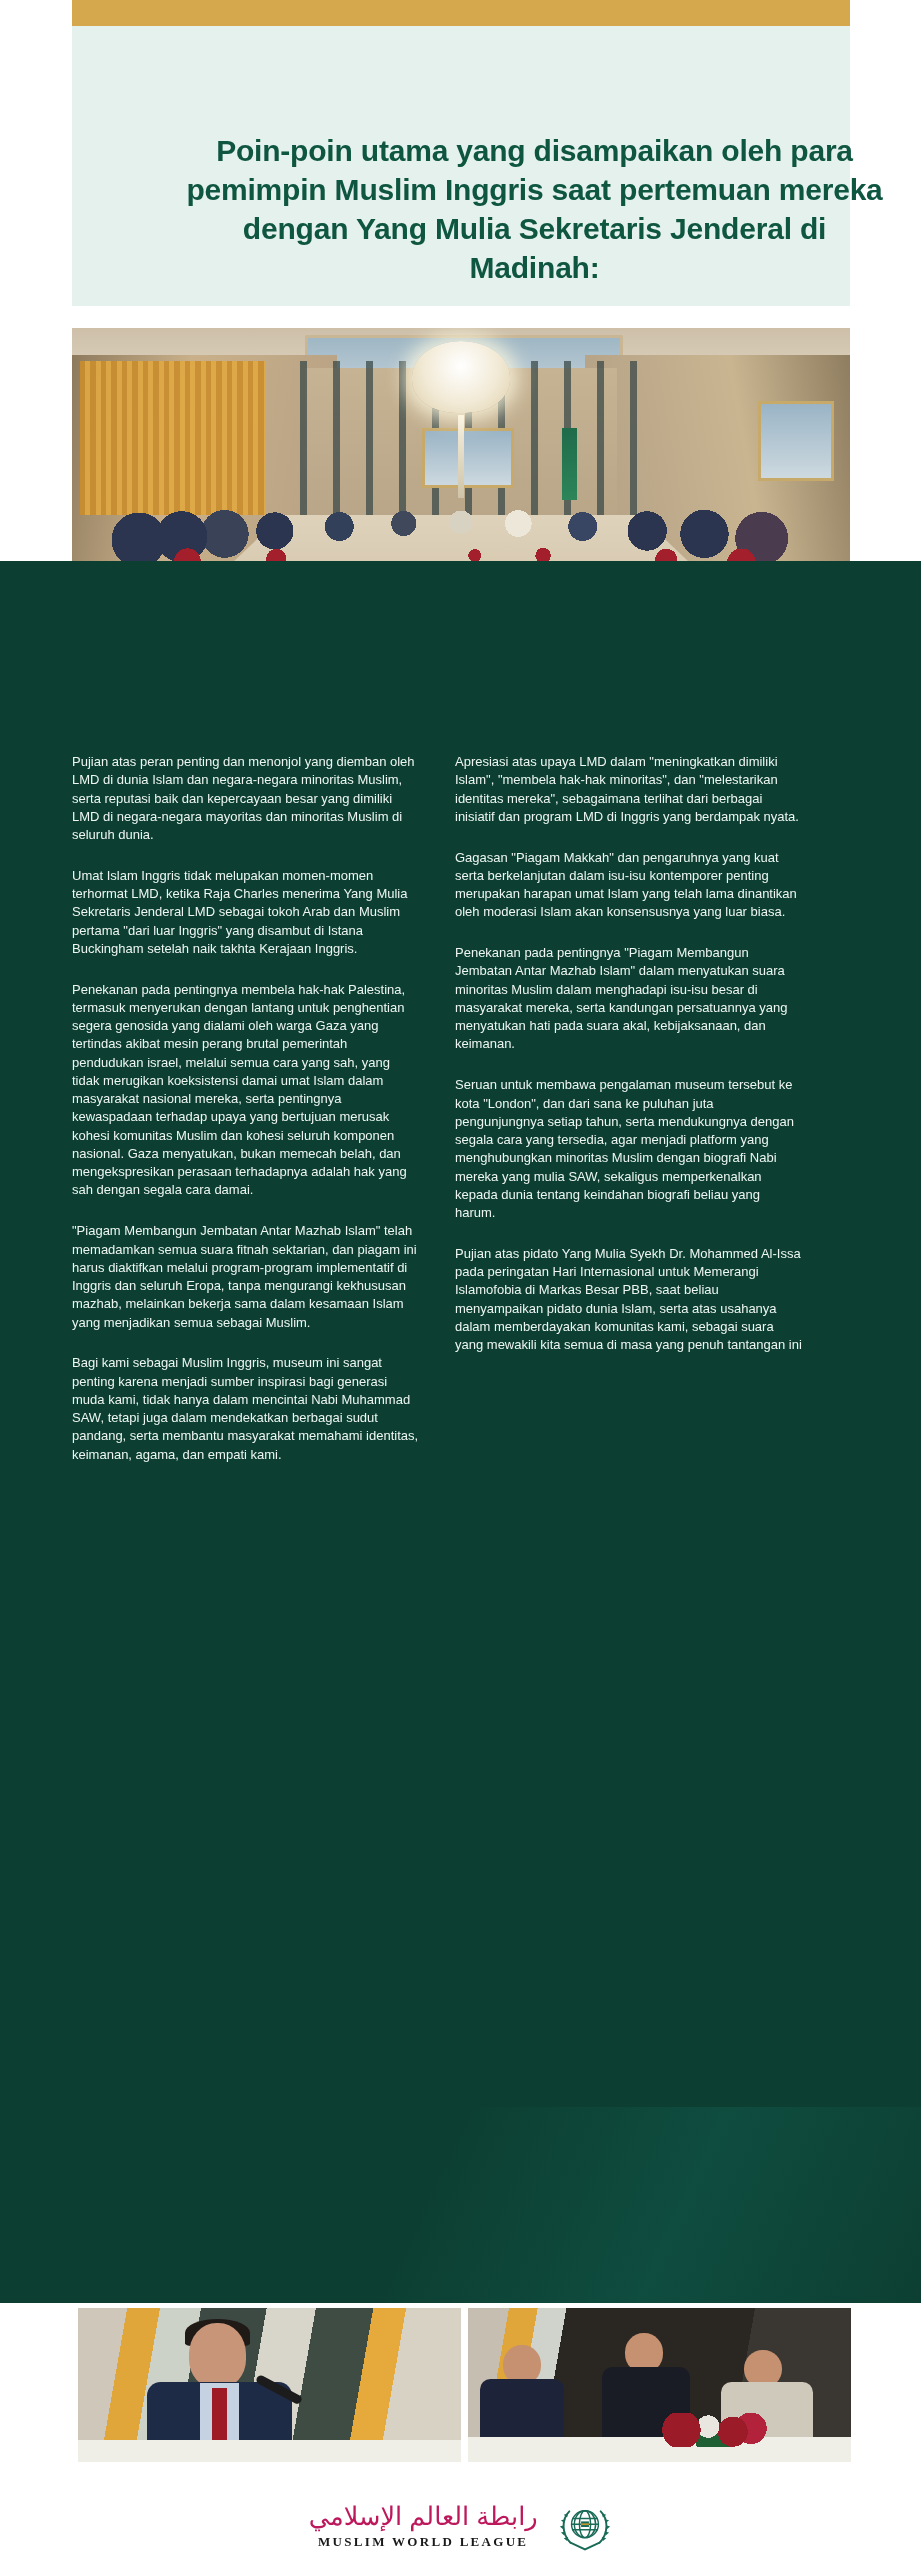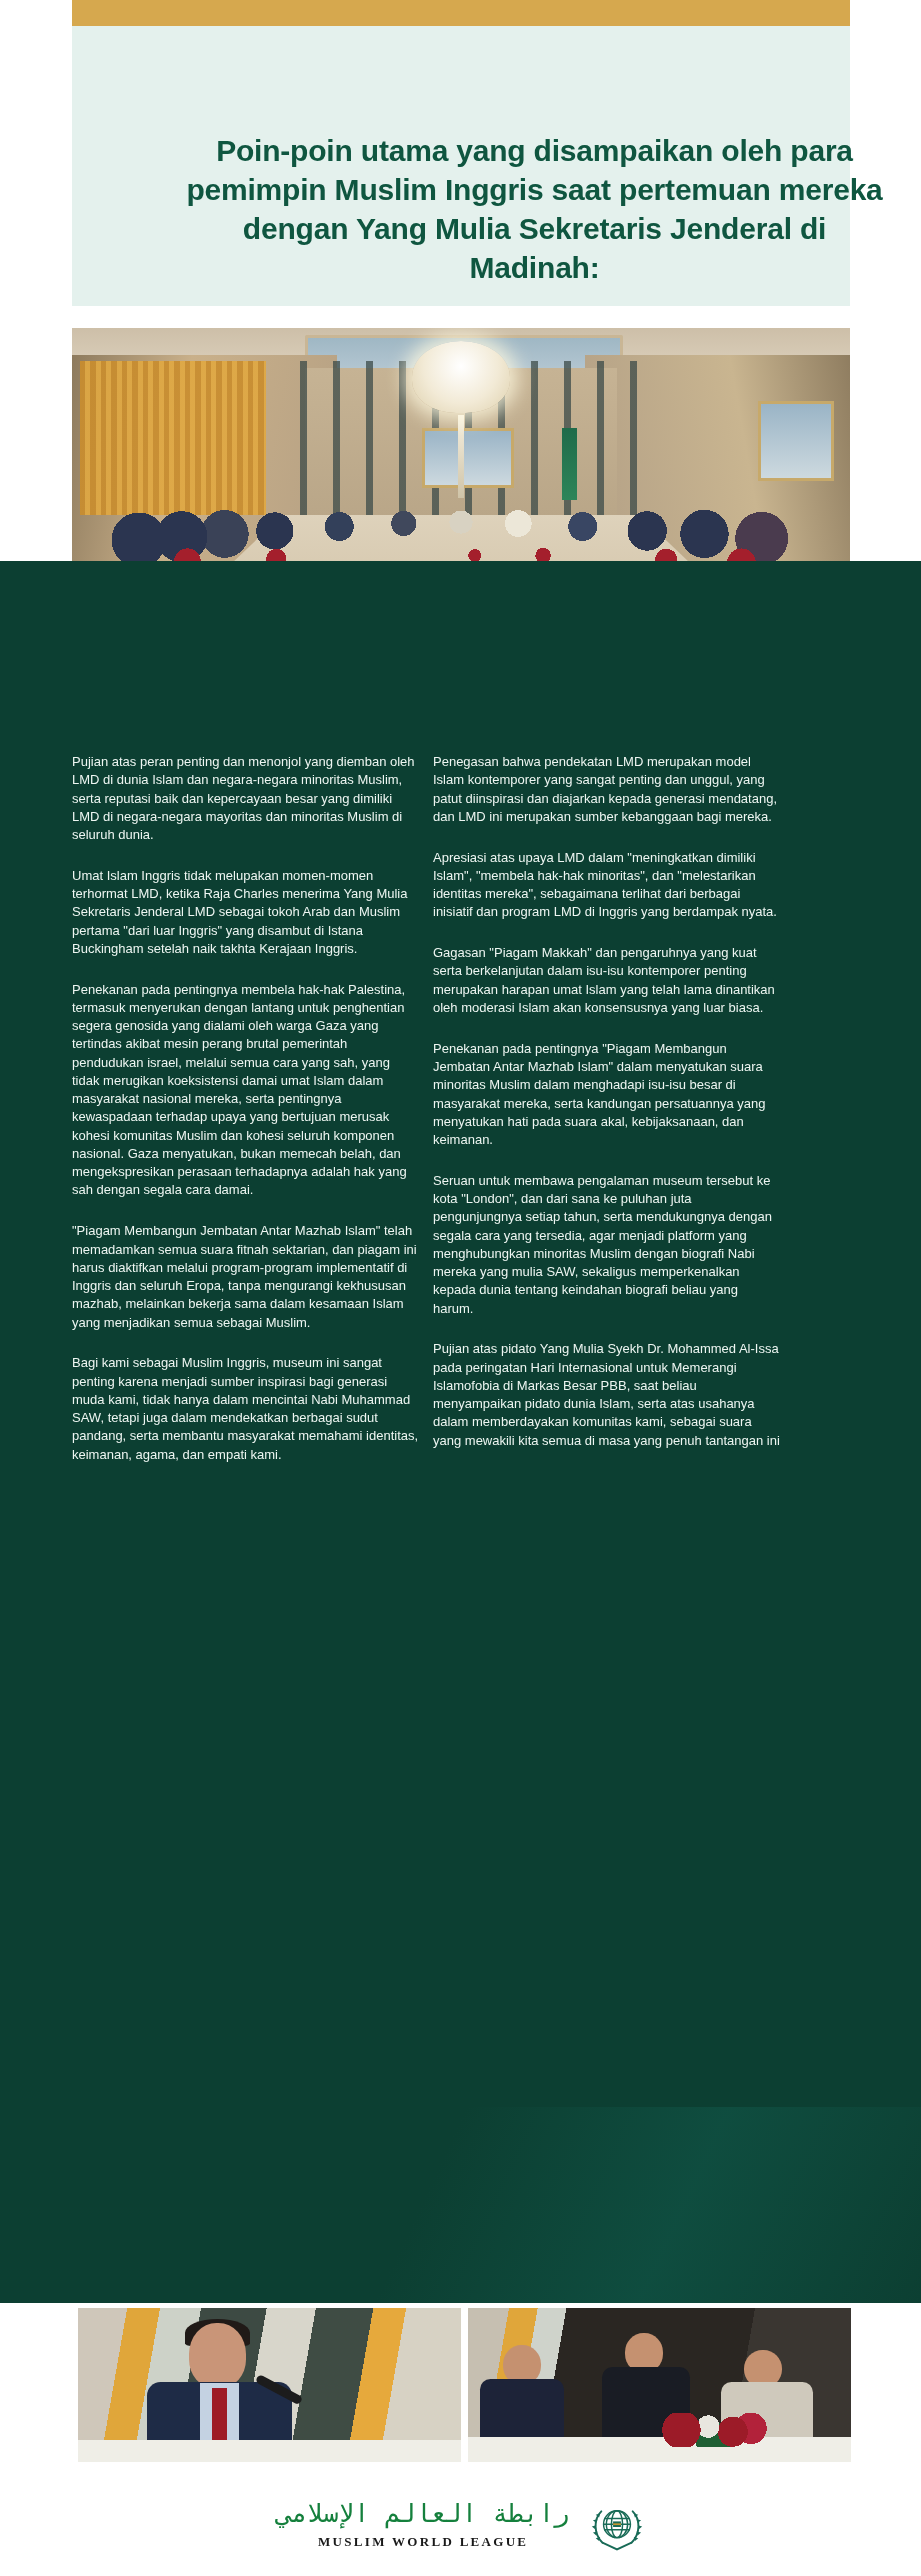--- a/index.html
+++ b/index.html
@@ -158,21 +158,21 @@
   .green-body:after{
     content:"";
     position:absolute;left:0;bottom:0;width:100%;height:196px;
     background:linear-gradient(115deg,#0c3f32 0%,#0c3f32 46%,#11584a 72%,#0c3f32 100%);
     opacity:.55;
   }
 
   .columns{
     position:absolute;
     left:72px; top:753px; width:779px;
-    display:flex; gap:12px;
+    display:flex; gap:34px;
     z-index:5;
   }
   .col{ width:349px; }
   .col p{
     margin:0 0 22.6px 0;
     color:#eef6f2;
     font-size:13px;
     line-height:1.405;
     font-family:"Liberation Sans", sans-serif;
     font-weight:400;
@@ -257,22 +257,22 @@
 
   
   .footer{
     position:absolute;
     left:0; top:2477px; width:922px; height:99px;
     background:#ffffff;
     display:flex; align-items:center; justify-content:center; gap:19.6px;
   }
   .logo-text{ text-align:center; }
   .logo-arabic{
-    font-family:Liberation Mono, monospace;
-    font-size:25.6px; color:#15803d; line-height:1.05; direction:rtl;
+    font-family:Liberation Sans, sans-serif;
+    font-size:25.6px; color:#be185d; line-height:1.05; direction:rtl;
     white-space:nowrap;
   }
   .logo-latin{
     font-family:"Liberation Serif", serif;
     font-size:13px; letter-spacing:2.3px; color:#1a1a1a;
     font-weight:bold; margin-top:3.8px;
   }
   .logo-emblem{ width:56px; height:56px; }
 </style>
 </head>
@@ -313,21 +313,20 @@
 
   <div class="columns">
     <div class="col">
       <p>Pujian atas peran penting dan menonjol yang diemban oleh LMD di dunia Islam dan negara-negara minoritas Muslim, serta reputasi baik dan kepercayaan besar yang dimiliki LMD di negara-negara mayoritas dan minoritas Muslim di seluruh dunia.</p>
       <p>Umat Islam Inggris tidak melupakan momen-momen terhormat LMD, ketika Raja Charles menerima Yang Mulia Sekretaris Jenderal LMD sebagai tokoh Arab dan Muslim pertama "dari luar Inggris" yang disambut di Istana Buckingham setelah naik takhta Kerajaan Inggris.</p>
       <p>Penekanan pada pentingnya membela hak-hak Palestina, termasuk menyerukan dengan lantang untuk penghentian segera genosida yang dialami oleh warga Gaza yang tertindas akibat mesin perang brutal pemerintah pendudukan israel, melalui semua cara yang sah, yang tidak merugikan koeksistensi damai umat Islam dalam masyarakat nasional mereka, serta pentingnya kewaspadaan terhadap upaya yang bertujuan merusak kohesi komunitas Muslim dan kohesi seluruh komponen nasional. Gaza menyatukan, bukan memecah belah, dan mengekspresikan perasaan terhadapnya adalah hak yang sah dengan segala cara damai.</p>
       <p>"Piagam Membangun Jembatan Antar Mazhab Islam" telah memadamkan semua suara fitnah sektarian, dan piagam ini harus diaktifkan melalui program-program implementatif di Inggris dan seluruh Eropa, tanpa mengurangi kekhususan mazhab, melainkan bekerja sama dalam kesamaan Islam yang menjadikan semua sebagai Muslim.</p>
       <p>Bagi kami sebagai Muslim Inggris, museum ini sangat penting karena menjadi sumber inspirasi bagi generasi muda kami, tidak hanya dalam mencintai Nabi Muhammad SAW, tetapi juga dalam mendekatkan berbagai sudut pandang, serta membantu masyarakat memahami identitas, keimanan, agama, dan empati kami.</p>
     </div>
     <div class="col">
-      <p>Penegasan bahwa pendekatan LMD merupakan model Islam kontemporer yang sangat penting dan unggul, yang patut diinspirasi dan diajarkan kepada generasi mendatang, dan LMD ini merupakan sumber kebanggaan bagi mereka.</p>
       <p>Apresiasi atas upaya LMD dalam "meningkatkan dimiliki Islam", "membela hak-hak minoritas", dan "melestarikan identitas mereka", sebagaimana terlihat dari berbagai inisiatif dan program LMD di Inggris yang berdampak nyata.</p>
       <p>Gagasan "Piagam Makkah" dan pengaruhnya yang kuat serta berkelanjutan dalam isu-isu kontemporer penting merupakan harapan umat Islam yang telah lama dinantikan oleh moderasi Islam akan konsensusnya yang luar biasa.</p>
       <p>Penekanan pada pentingnya "Piagam Membangun Jembatan Antar Mazhab Islam" dalam menyatukan suara minoritas Muslim dalam menghadapi isu-isu besar di masyarakat mereka, serta kandungan persatuannya yang menyatukan hati pada suara akal, kebijaksanaan, dan keimanan.</p>
       <p>Seruan untuk membawa pengalaman museum tersebut ke kota "London", dan dari sana ke puluhan juta pengunjungnya setiap tahun, serta mendukungnya dengan segala cara yang tersedia, agar menjadi platform yang menghubungkan minoritas Muslim dengan biografi Nabi mereka yang mulia SAW, sekaligus memperkenalkan kepada dunia tentang keindahan biografi beliau yang harum.</p>
       <p>Pujian atas pidato Yang Mulia Syekh Dr. Mohammed Al-Issa pada peringatan Hari Internasional untuk Memerangi Islamofobia di Markas Besar PBB, saat beliau menyampaikan pidato dunia Islam, serta atas usahanya dalam memberdayakan komunitas kami, sebagai suara yang mewakili kita semua di masa yang penuh tantangan ini</p>
     </div>
   </div>
 
   <div class="photos">
     <div class="photo left-photo">

